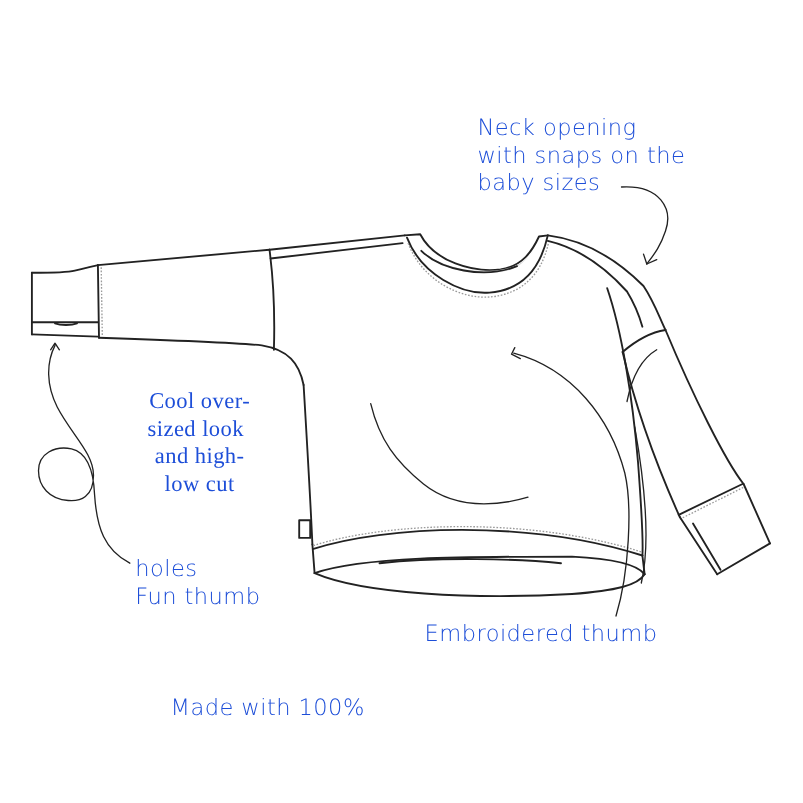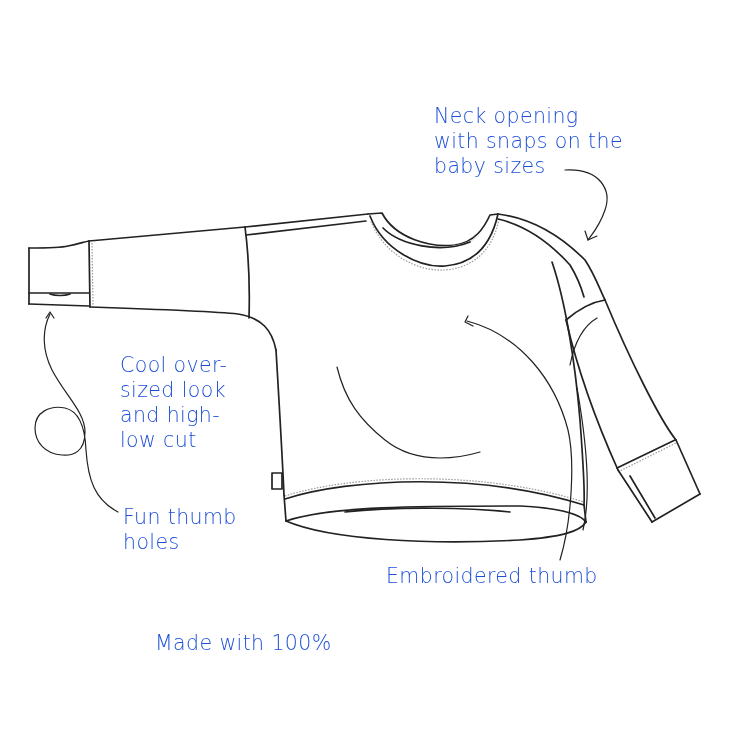--- a/index.html
+++ b/index.html
@@ -52,21 +52,22 @@
       line-height: 25px;
       letter-spacing: 0.4px;
       font-weight: 300;
       color: #1d4ed8;
       white-space: nowrap;
     }
     .label .line {
       display: block;
     }
     .label.right {
-      text-align: left;
+      text-align: center;
+      font-family: Liberation Serif, serif;
     }
   </style>
 </head>
 <body>
 
 <svg id="drawing" viewBox="0 0 730 730" xmlns="http://www.w3.org/2000/svg">
 
   <g>
 
     <path class="ln" d="M29,248 L29,304"></path>
@@ -154,22 +155,22 @@
 </div>
 
 <div class="label right" style="left:120px; top:353px; width:123px;">
   <span class="line">Cool over-</span>
   <span class="line" style="padding-right:7px;">sized look</span>
   <span class="line">and high-</span>
   <span class="line">low cut</span>
 </div>
 
 <div class="label" style="left:123px; top:505px;">
+  <span class="line">holes</span>
   <span class="line">Fun thumb</span>
-  <span class="line">holes</span>
 </div>
 
 <div class="label" style="left:386px; top:564px;">
   <span class="line">Embroidered thumb</span>
 </div>
 
 <div class="label" style="left:155px; top:631px;">
   <span class="line">Made with 100%</span>
 </div>
 

